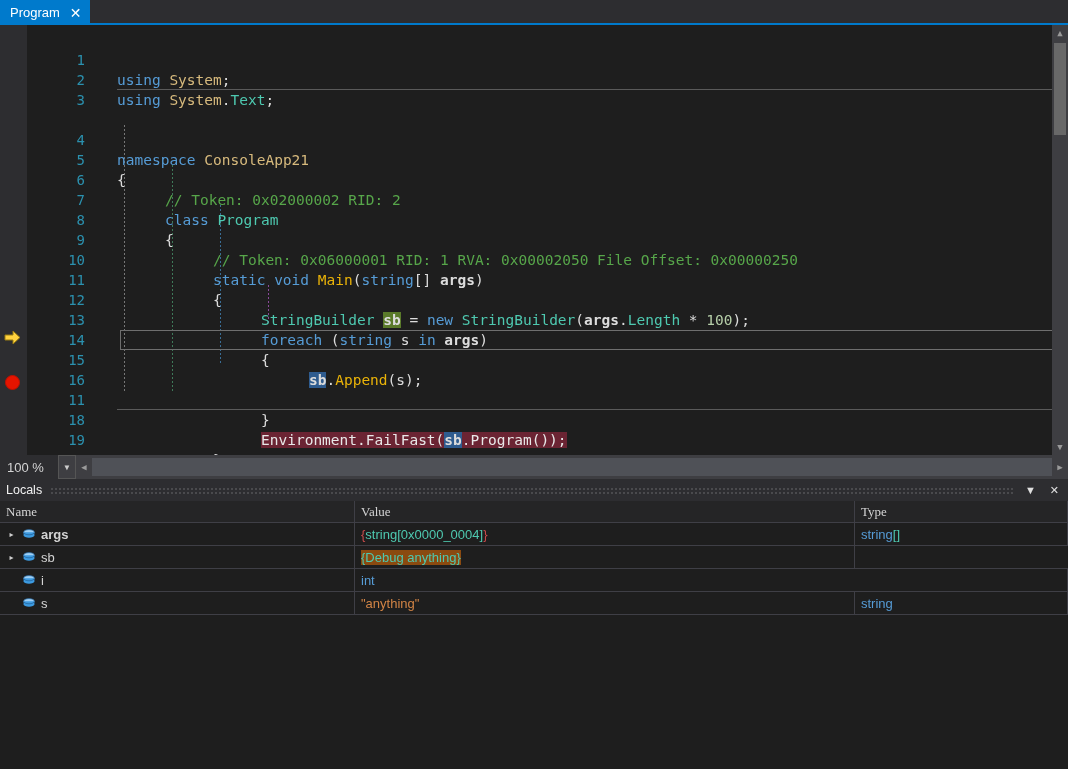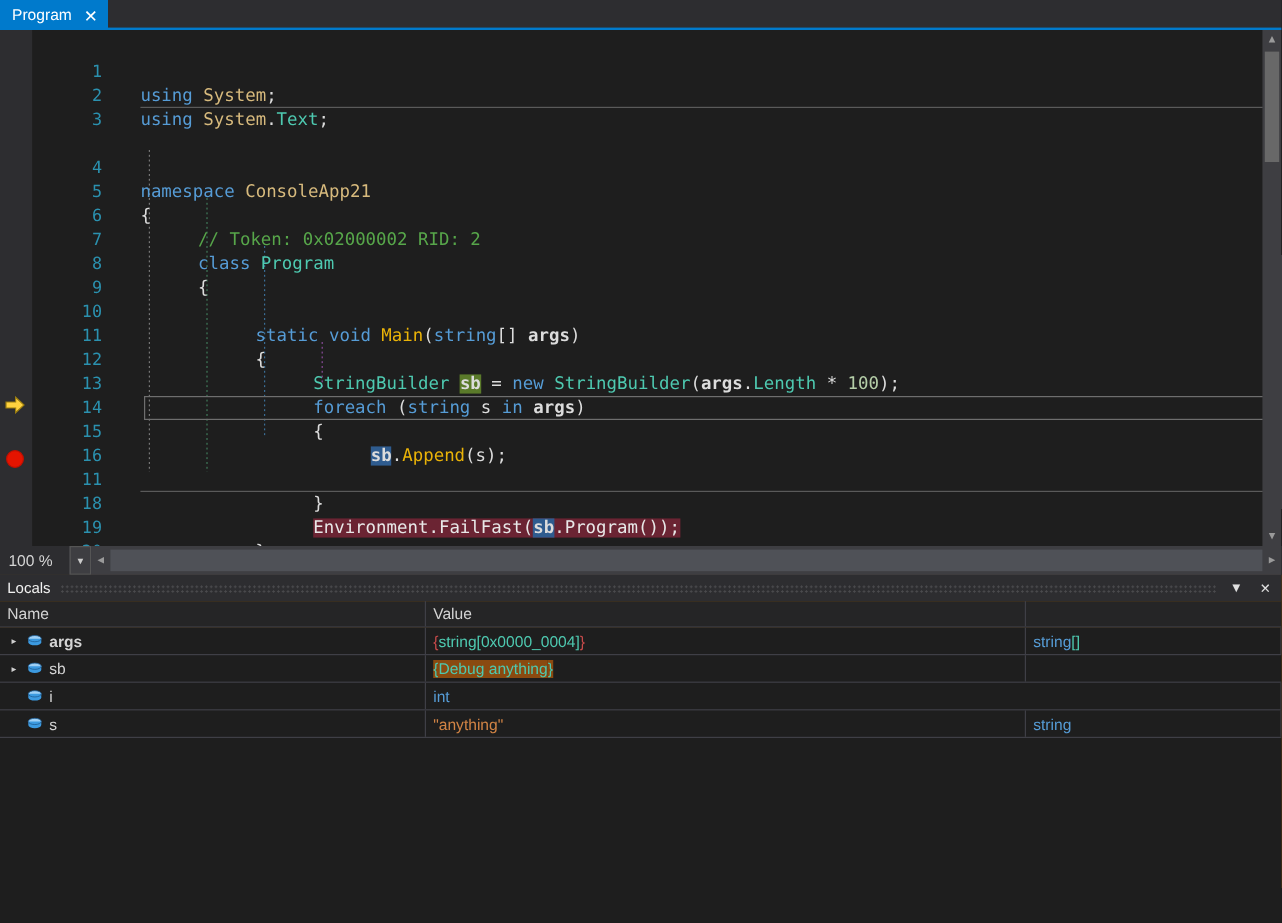--- a/index.html
+++ b/index.html
@@ -78,21 +78,21 @@
   .locals-panel { height:261px; background:#a16207; display:flex; flex-direction:column; }
   .locals-title { height:22px; background:#2d2d30; display:flex; align-items:center;
                   padding:0 6px; color:#f1f1f1; font-size:12.5px;
                   font-family:"Liberation Sans", sans-serif; gap:8px; }
   .title-dots { flex:1; height:7px;
       background-image:radial-gradient(circle, #4a4a4d 0.8px, transparent 0.9px);
       background-size:4px 4px; }
   .title-btn { color:#e0e0e0; font-size:11px; cursor:pointer; padding:0 3px; }
 
   .grid-head { height:22px; display:flex; background:#252526; border-bottom:1px solid #3f3f46; }
-  .gh { color:#d4d4d4; font-size:13px; font-family:Liberation Sans, sans-serif;
+  .gh { color:#d4d4d4; font-size:13px; font-family:Liberation Serif, serif;
         display:flex; align-items:center; padding-left:6px; border-right:1px solid #3f3f46; }
   .gh.c1{ width:355px; } .gh.c2{ width:500px; } .gh.c3{ flex:1; }
 
   .grid-body { flex:1; background:#1e1e1e; }
   .grow { height:23px; display:flex; border-bottom:1px solid #3f3f46; }
   .cell { display:flex; align-items:center; padding-left:6px; font-size:13px;
           font-family:"Liberation Sans", sans-serif; border-right:1px solid #3f3f46;
           white-space:nowrap; overflow:hidden; }
   .cell.c1{ width:355px; gap:5px; } .cell.c2{ width:500px; } .cell.c3{ flex:1; }
 
@@ -173,20 +173,21 @@
       <span class="ltext" style="left:138px"><span class="kw">class</span><span class="plain"> </span><span class="type">Program</span></span>
     </div>
 
     <div class="line" style="top:165px; position:absolute; left:0; right:0;">
       <span class="lnum">8</span>
       <span class="ltext" style="left:138px"><span class="plain">{</span></span>
     </div>
 
     <div class="line" style="top:185px; position:absolute; left:0; right:0;">
       <span class="lnum">9</span>
+      <span class="ltext" style="left:186px"><span class="cmt">// Token: 0x06000001 RID: 1 RVA: 0x00002050 File Offset: 0x00000250</span></span>
     </div>
 
     <div class="line" style="top:205px; position:absolute; left:0; right:0;">
       <span class="lnum">10</span>
       <span class="ltext" style="left:186px"><span class="kw">static</span><span class="plain"> </span><span class="kw">void</span><span class="plain"> </span><span class="orange">Main</span><span class="plain">(</span><span class="kw">string</span><span class="plain">[] </span><span class="plain" style="font-weight:bold">args</span><span class="plain">)</span></span>
     </div>
 
     <div class="line" style="top:225px; position:absolute; left:0; right:0;">
       <span class="lnum">11</span>
       <span class="ltext" style="left:186px"><span class="plain">{</span></span>
@@ -263,20 +264,21 @@
   <div class="locals-title">
     <span>Locals</span>
     <span class="title-dots"></span>
     <span class="title-btn">▼</span>
     <span class="title-btn">✕</span>
   </div>
 
   <div class="grid-head">
     <div class="gh c1">Name</div>
     <div class="gh c2">Value</div>
+    <div class="gh c3">Type</div>
   </div>
 
   <div class="grid-body">
 
     <div class="grow">
       <div class="cell c1">
         <span class="expander">▸</span>
         <svg class="varicon" viewBox="0 0 14 14">
           <ellipse cx="7" cy="5.2" rx="5.4" ry="2.6" fill="#9fd0f5"></ellipse>
           <path d="M1.6 5.2 v3 a5.4 2.6 0 0 0 10.8 0 v-3" fill="#3c9ae0"></path>

